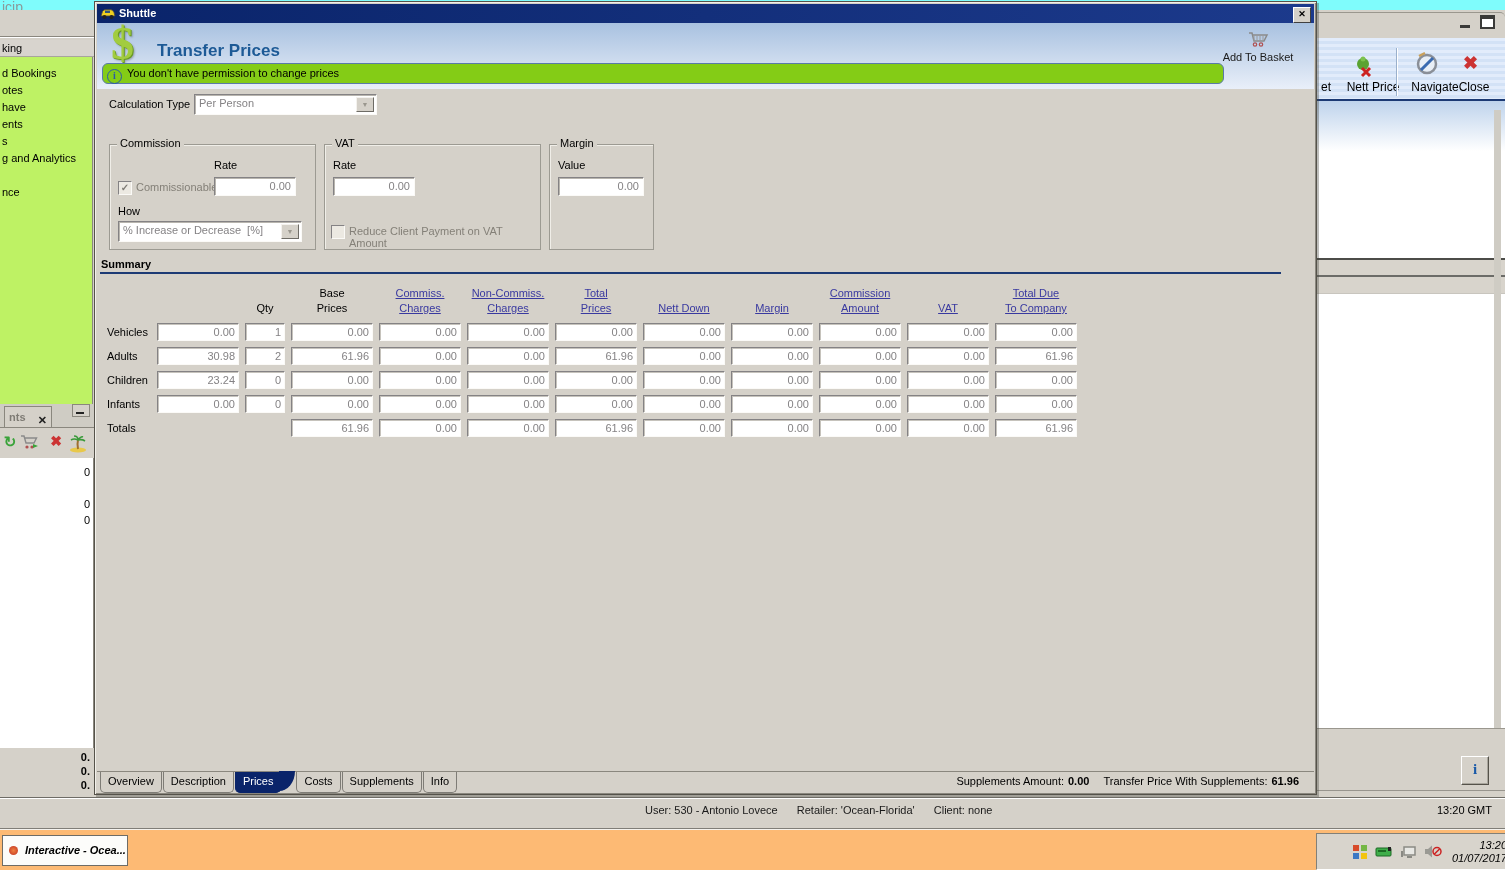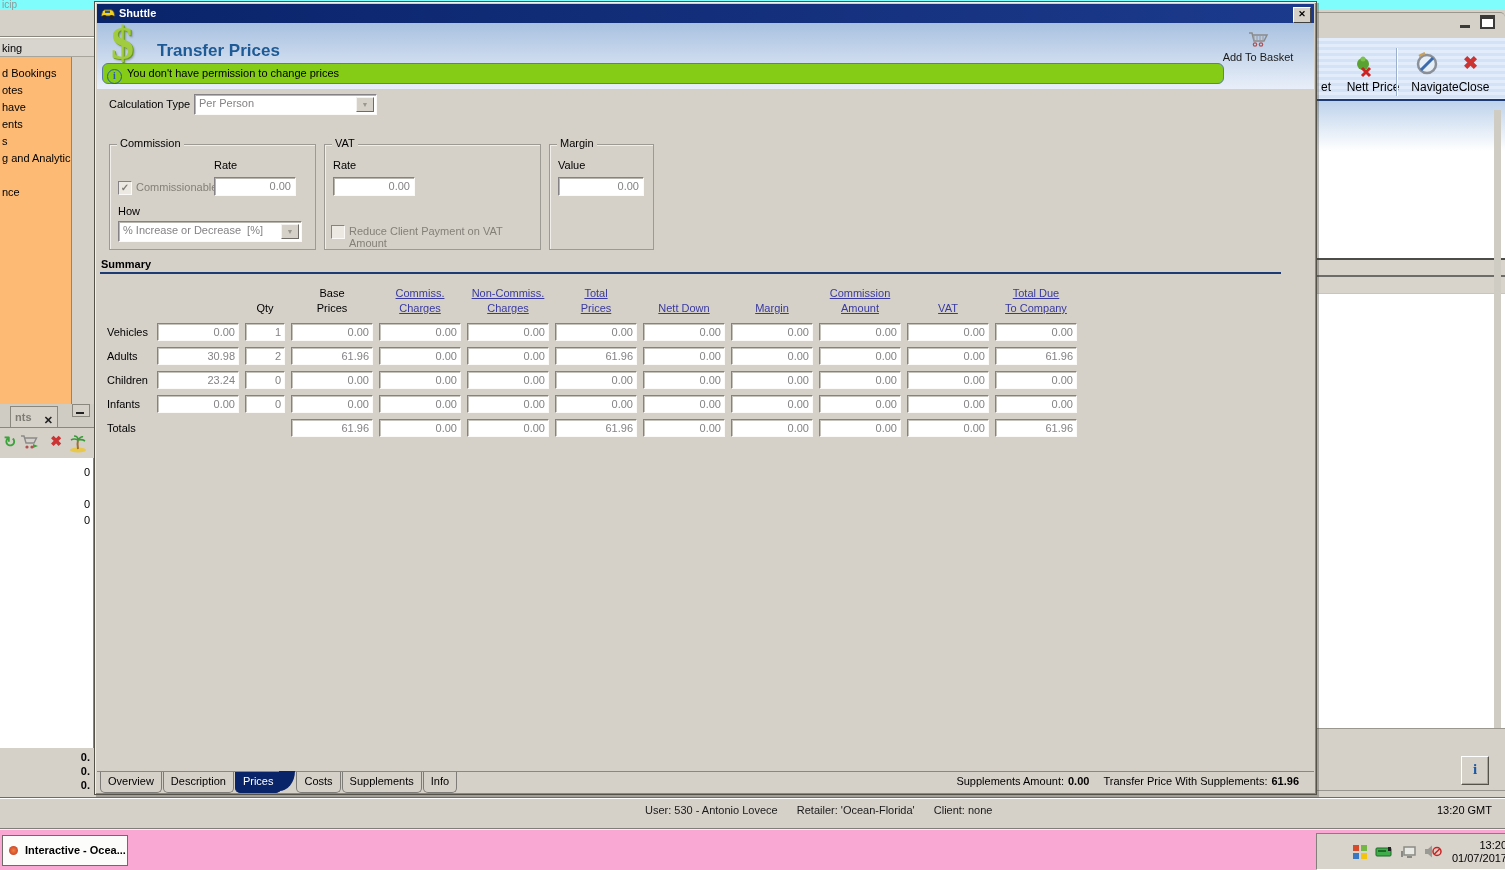--- a/index.html
+++ b/index.html
@@ -2,32 +2,32 @@
 <html><head>
 <meta charset="utf-8">
 <style>
   html,body{margin:0;padding:0;}
   body{font-family:"Liberation Sans",sans-serif;font-size:11px;color:#000;background:#d5d1c9;}
   #root{position:relative;width:1505px;height:870px;overflow:hidden;background:#d5d1c9;}
   .abs{position:absolute;}
 
   
   #cyan-strip{position:absolute;left:0;top:0;width:1505px;height:10px;background:#7ffcfc;}
-  #menu-fragment{position:absolute;left:2px;top:-1px;color:#8a9a9a;font-size:10px;}
+  #menu-fragment{position:absolute;left:2px;top:-1px;color:#8a9a9a;font-size:14px;}
 
   
   #sidebar{position:absolute;left:0;top:10px;width:94px;height:820px;background:#d5d1c9;}
   #sidebar-band{position:absolute;left:0;top:4px;width:94px;height:22px;border-bottom:1px solid #8a877e;box-shadow:0 1px 0 #fff;}
   #sidebar-king{position:absolute;left:0;top:30px;width:94px;height:16px;line-height:16px;padding-left:2px;background:#d8d4ce;border-bottom:1px solid #a8a59c;}
-  #sidebar-list{position:absolute;left:0;top:47px;width:72px;height:347px;background:#fdba74;border-right:1px solid #8a877e;padding-top:8px;box-sizing:border-box;}
+  #sidebar-list{position:absolute;left:0;top:47px;width:93px;height:347px;background:#bef264;border-right:1px solid #8a877e;padding-top:8px;box-sizing:border-box;}
   .sb-item{height:17px;line-height:17px;padding-left:2px;white-space:nowrap;overflow:hidden;}
 
   
   #lp-tabbar{position:absolute;left:0;top:394px;width:94px;height:23px;background:#cfccc4;border-bottom:1px solid #8a877e;}
-  #lp-tab{position:absolute;left:10px;top:2px;width:48px;height:21px;background:#d5d1c9;border:1px solid #8a877e;border-bottom:none;color:#7e7b74;font-weight:bold;line-height:20px;padding-left:4px;box-sizing:border-box;}
+  #lp-tab{position:absolute;left:4px;top:2px;width:48px;height:21px;background:#d5d1c9;border:1px solid #8a877e;border-bottom:none;color:#7e7b74;font-weight:bold;line-height:20px;padding-left:4px;box-sizing:border-box;}
   #lp-tab-close{position:absolute;right:4px;top:3px;font-weight:bold;color:#222;font-size:11px;}
   #lp-min{position:absolute;right:4px;top:0px;width:16px;height:11px;background:#d5d1c9;border:1px solid #8a877e;}
   #lp-min div{position:absolute;left:3px;bottom:2px;width:8px;height:2px;background:#222;}
   #lp-toolbar{position:absolute;left:0;top:418px;width:94px;height:30px;background:#d5d1c9;border-bottom:1px solid #b5b2aa;}
   .lp-ico{position:absolute;top:5px;width:20px;height:20px;text-align:center;}
   #lp-content{position:absolute;left:0;top:448px;width:93px;height:290px;background:#fff;border-right:1px solid #8a877e;}
   .lp-val{position:absolute;right:3px;color:#000;}
   .lp-val0{top:8px;}.lp-val1{top:40px;}.lp-val2{top:56px;}
   #lp-bottom{position:absolute;left:38px;top:740px;width:52px;text-align:right;font-weight:bold;line-height:14px;}
 
@@ -100,21 +100,21 @@
   #dlg-footer .b{font-weight:bold;margin:0 14px 0 4px;}
   #dlg-footer .b:last-child{margin-right:0;}
 
   
   #statusbar{position:absolute;left:0;top:797px;width:1505px;height:25px;background:#d5d1c9;border-top:1px solid #6e6c66;box-shadow:inset 0 1px 0 #fff;}
   #status-texts{position:absolute;left:645px;top:6px;color:#1a1a1a;}
   #status-texts span{margin-right:16px;}
   #status-time{position:absolute;right:13px;top:6px;}
 
   
-  #taskbar{position:absolute;left:0;top:829px;width:1505px;height:41px;background:#f9a8d4;border-top:1px solid #f4f2ee;box-shadow:0 -1px 0 #807e78;}
+  #taskbar{position:absolute;left:0;top:829px;width:1505px;height:41px;background:#fdba74;border-top:1px solid #f4f2ee;box-shadow:0 -1px 0 #807e78;font-style:italic;}
   #task-btn{position:absolute;left:2px;top:5px;width:126px;height:31px;background:#fcfcfa;border:1px solid #6e6c66;box-sizing:border-box;font-weight:bold;line-height:29px;padding-left:22px;overflow:hidden;white-space:nowrap;}
   #task-btn-icon{position:absolute;left:6px;top:10px;width:9px;height:9px;border-radius:50%;background:radial-gradient(#f08040,#c03020);}
   #tray{position:absolute;left:1316px;top:3px;width:187px;height:35px;border:1px solid;border-color:#828078 #fff #fff #828078;background:#d8d4cc;display:flex;align-items:center;padding-left:28px;}
   .tray-ico{margin-left:7px;}
   #tray-clock{margin-left:8px;text-align:right;line-height:13px;width:64px;}
 
   svg{display:block;}
 </style>
 </head>
 <body>

